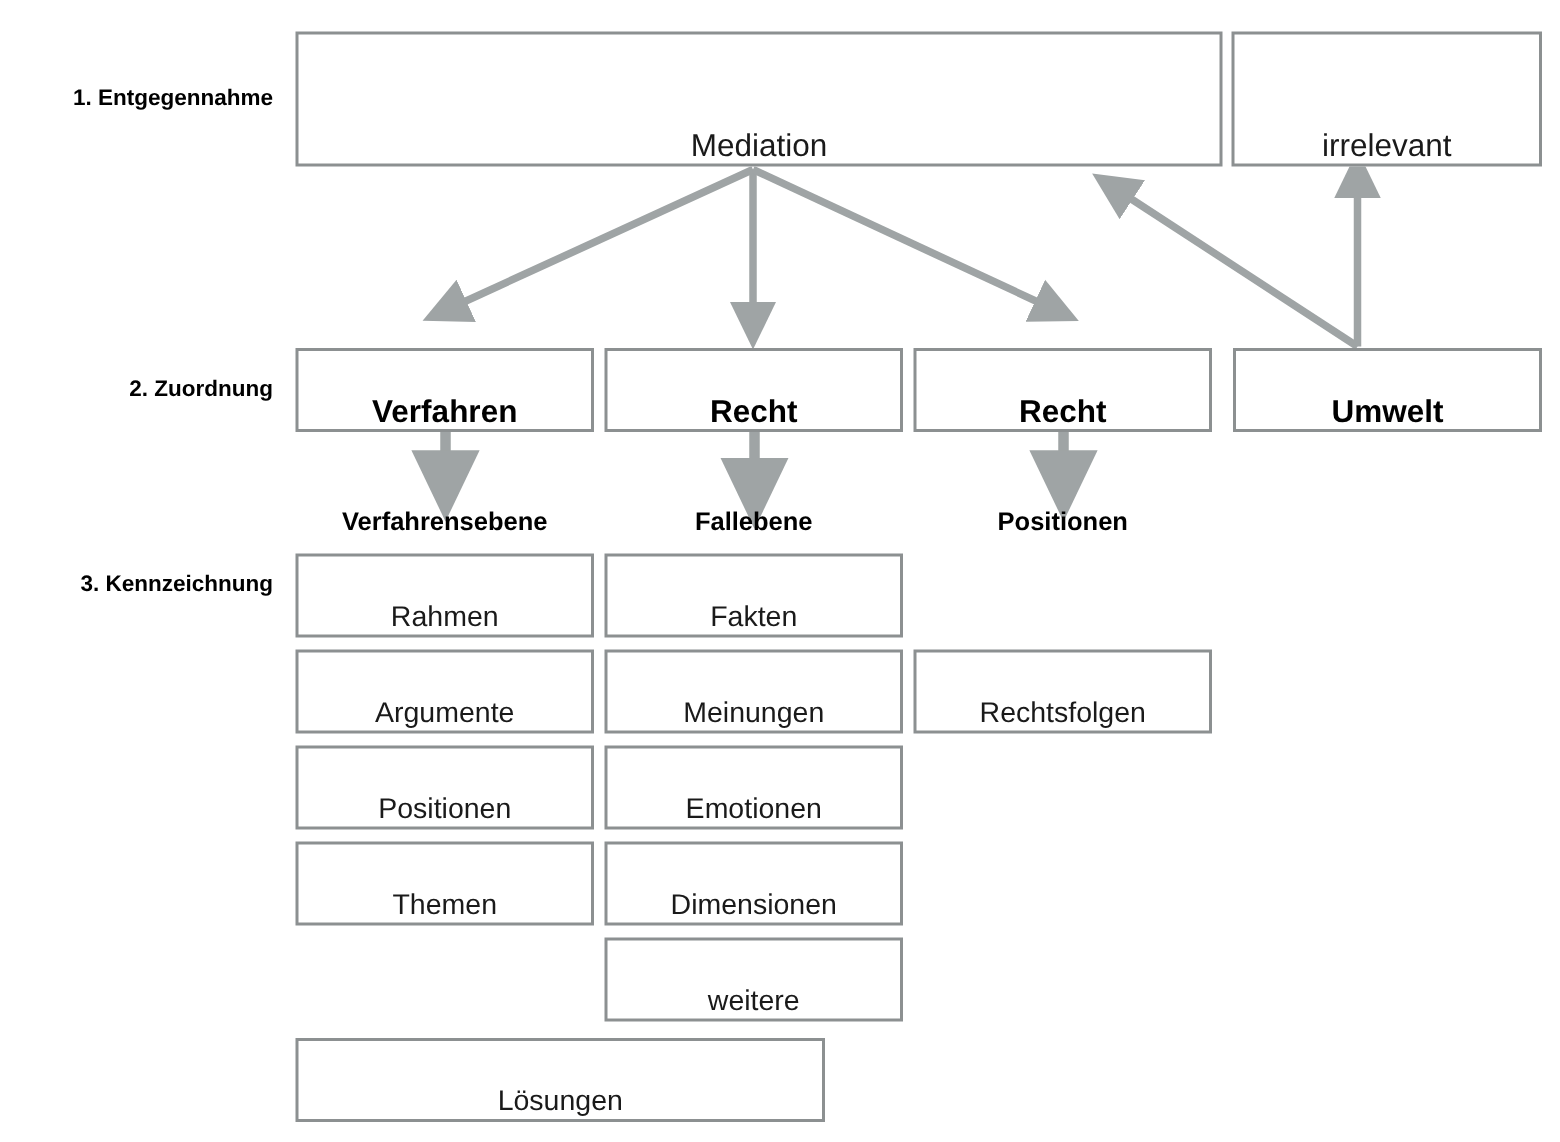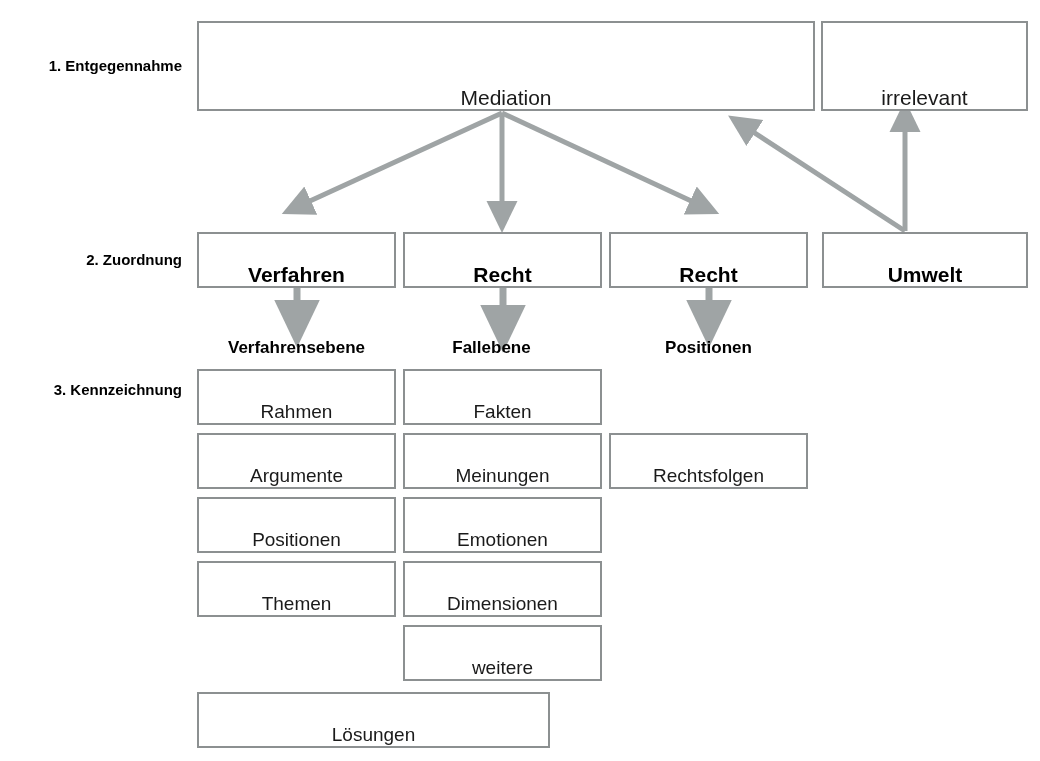--- a/index.html
+++ b/index.html
@@ -137,21 +137,21 @@
     <span>Recht</span>
   </div>
   <div class="box lvl2" style="left:609px; top:232px; width:199px; height:56px;">
     <span>Recht</span>
   </div>
   <div class="box lvl2" style="left:822px; top:232px; width:206px; height:56px;">
     <span>Umwelt</span>
   </div>
 
   <div class="col-header" style="left:197px; top:338px; width:199px;">Verfahrensebene</div>
-  <div class="col-header" style="left:392px; top:338px; width:199px;">Fallebene</div>
+  <div class="col-header" style="left:403px; top:338px; width:199px;">Fallebene</div>
   <div class="col-header" style="left:609px; top:338px; width:199px;">Positionen</div>
 
   <div class="box lvl3" style="left:197px; top:369px; width:199px; height:56px;">
     <span>Rahmen</span>
   </div>
   <div class="box lvl3" style="left:197px; top:433px; width:199px; height:56px;">
     <span>Argumente</span>
   </div>
   <div class="box lvl3" style="left:197px; top:497px; width:199px; height:56px;">
     <span>Positionen</span>

